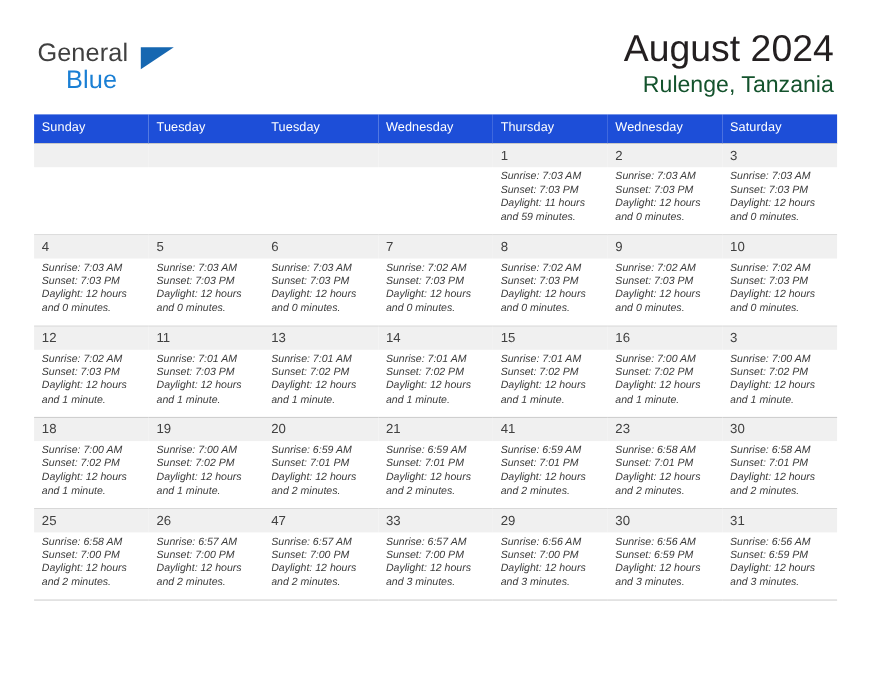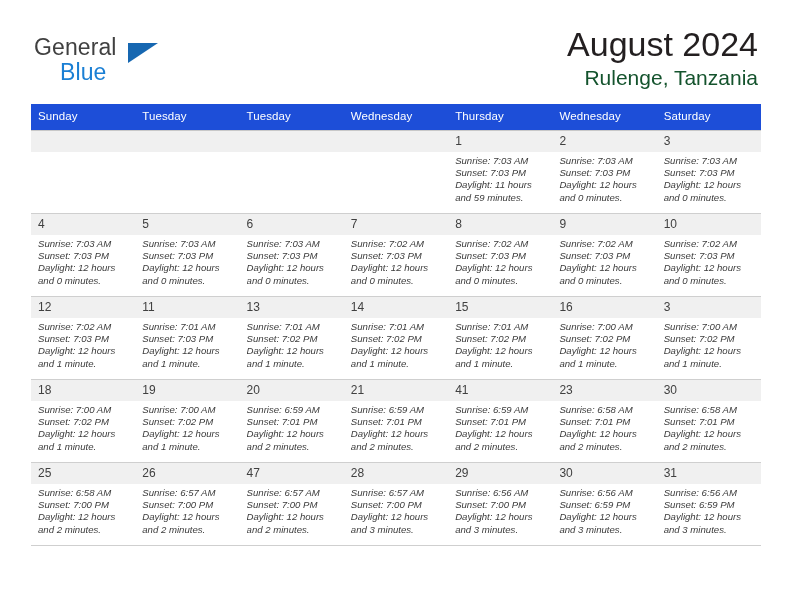--- a/index.html
+++ b/index.html
@@ -499,21 +499,21 @@
               <div class="details">
                 <div>Sunrise: 6:57 AM</div>
                 <div>Sunset: 7:00 PM</div>
                 <div>Daylight: 12 hours</div>
                 <div>and 2 minutes.</div>
               </div>
             </div>
           </td>
           <td>
             <div class="cell-inner">
-              <span class="daynum">28</span>
+              <span class="daynum">33</span>
               <div class="details">
                 <div>Sunrise: 6:57 AM</div>
                 <div>Sunset: 7:00 PM</div>
                 <div>Daylight: 12 hours</div>
                 <div>and 3 minutes.</div>
               </div>
             </div>
           </td>
           <td>
             <div class="cell-inner">

